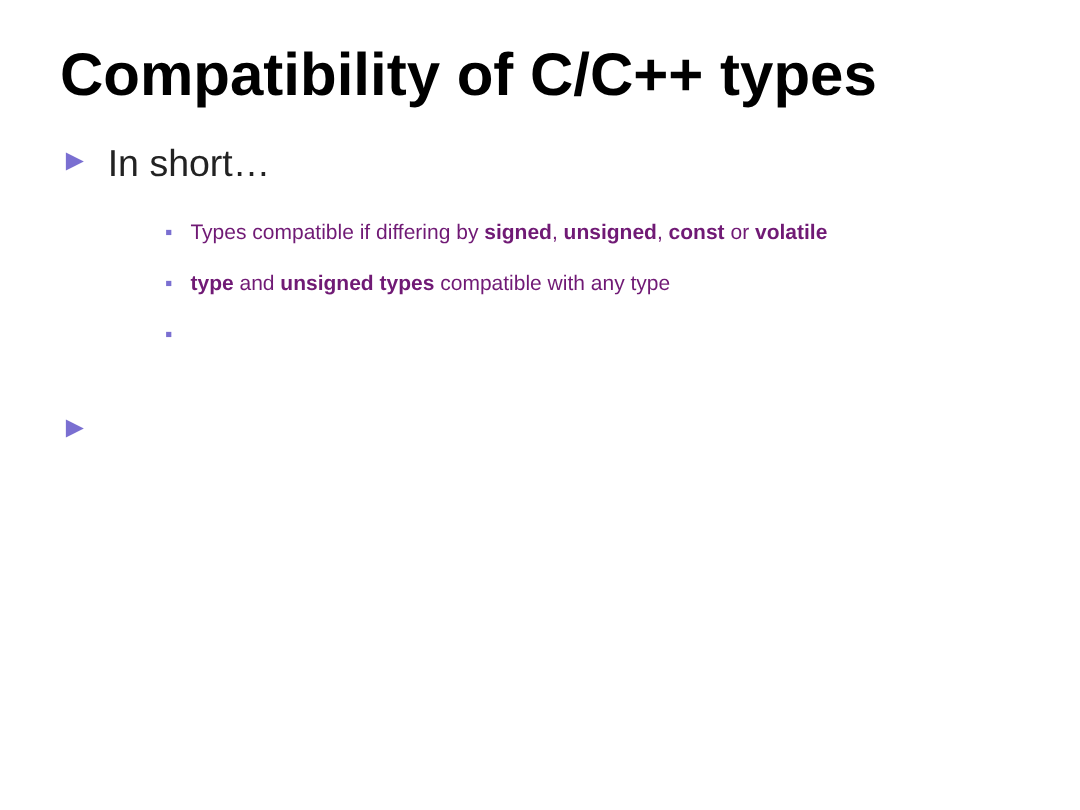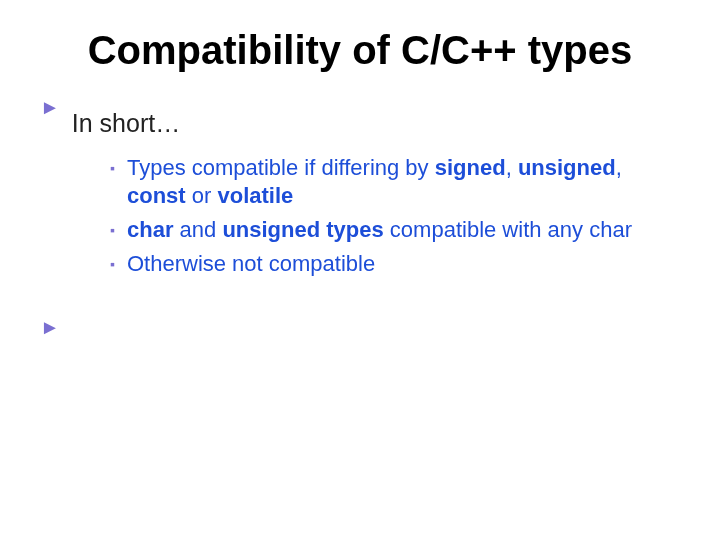--- a/index.html
+++ b/index.html
@@ -15,21 +15,20 @@
   .slide {
     position: relative;
     width: 720px;
     height: 540px;
     box-sizing: border-box;
     padding: 20px 40px 0 40px;
   }
   h1.title {
     margin: 0;
     padding: 8px 0 18px 0;
-    text-align: center;
     font-size: 40px;
     font-weight: 700;
     color: #000;
     letter-spacing: 0px;
   }
   ul.l1 {
     list-style: none;
     margin: 0;
     padding: 0;
   }
@@ -43,44 +42,43 @@
     color: #7a6fd1;
     font-size: 20px;
     line-height: 28px;
     margin-right: 12px;
   }
   ul.l1 > li > .text {
     flex: 1 1 auto;
     font-size: 25px;
     line-height: 32px;
     color: #222;
-    margin-top: 14px;
   }
   ul.l2 {
     list-style: none;
     margin: 0;
     padding: 0 0 12px 70px;
   }
   ul.l2 > li {
     display: flex;
     align-items: flex-start;
     padding: 3px 0;
   }
   ul.l2 > li > .bullet {
     flex: 0 0 auto;
     color: #7a6fd1;
     font-size: 14px;
     line-height: 28px;
     margin-right: 12px;
   }
   ul.l2 > li > .text {
     flex: 1 1 auto;
-    font-size: 22px;
+    font-size: 14px;
     line-height: 28px;
-    color: #1d4ed8;
+    color: #701a75;
   }
   .b { font-weight: 700; }
   .gap { height: 18px; }
 </style>
 </head>
 <body>
 
 <div class="slide">
 
   <h1 class="title">Compatibility of C/C++ types</h1>
@@ -95,26 +93,25 @@
   <ul class="l2">
     <li>
       <span class="bullet">▪</span>
       <span class="text">
         <span>Types compatible if differing by </span><span class="b">signed</span><span>, </span><span class="b">unsigned</span><span>, </span><span class="b">const</span><span> or </span><span class="b">volatile</span>
       </span>
     </li>
     <li>
       <span class="bullet">▪</span>
       <span class="text">
-        <span class="b">char</span><span> and </span><span class="b">unsigned types</span><span> compatible with any char</span>
+        <span class="b">type</span><span> and </span><span class="b">unsigned types</span><span> compatible with any type</span>
       </span>
     </li>
     <li>
       <span class="bullet">▪</span>
-      <span class="text">Otherwise not compatible</span>
     </li>
   </ul>
 
   <div class="gap"></div>
 
   <ul class="l1">
     <li>
       <span class="bullet">►</span>
     </li>
   </ul>

